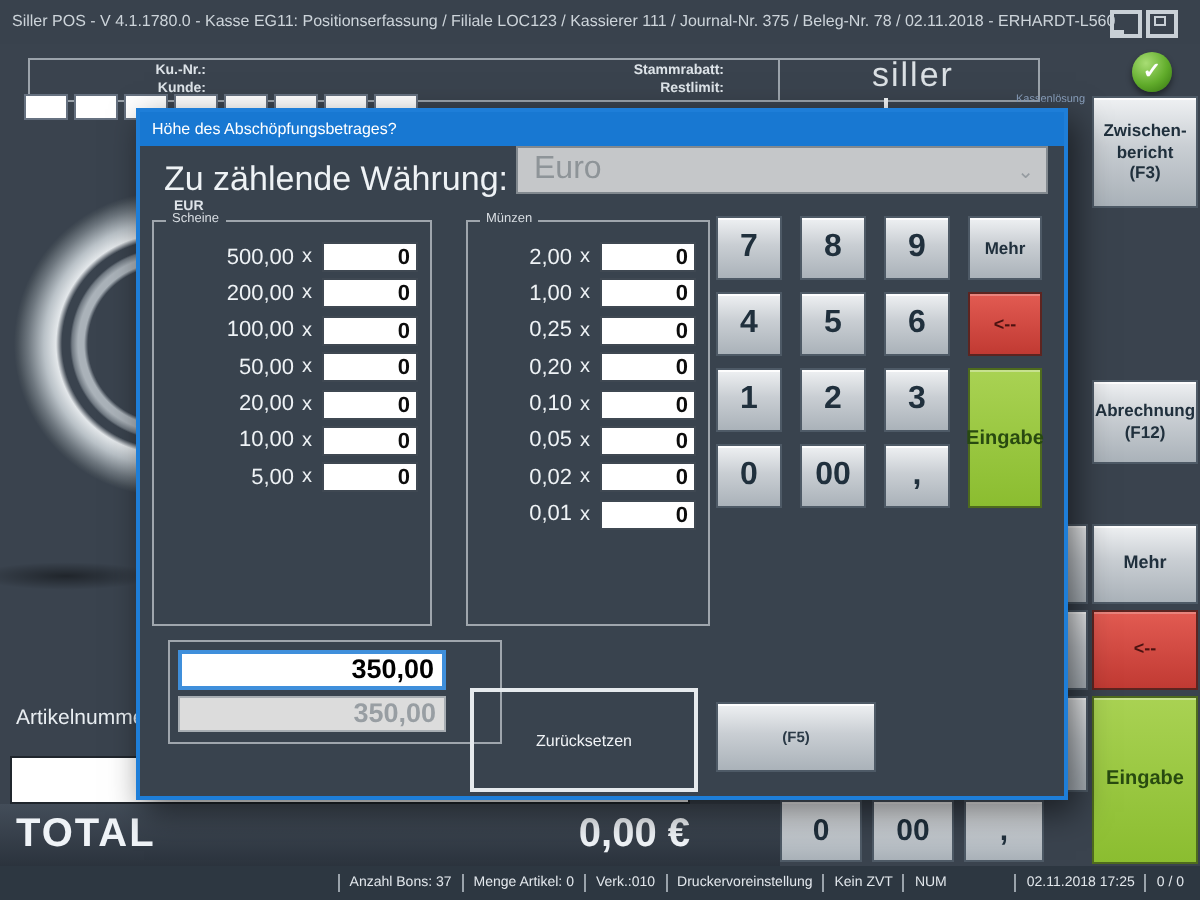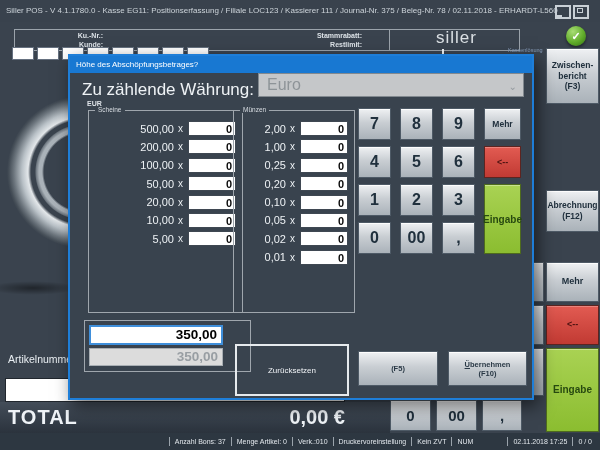--- a/index.html
+++ b/index.html
@@ -81,21 +81,21 @@
   .dialog{position:absolute;left:68px;top:54px;width:462px;height:342px;background:#39434e;
     border:2px solid #1e7ed8;box-sizing:content-box;box-shadow:4px 6px 16px rgba(0,0,0,.55);}
   .dlg-title{height:17px;background:#1878d2;color:#ffffff;font-size:8px;line-height:17px;padding-left:6px;}
   .dlg-currency-label{position:absolute;left:12px;top:24px;font-size:17px;color:#eef2f5;}
   .dlg-combobox{position:absolute;left:188px;top:17px;width:266px;height:24px;background:#c5c7c9;
     border:1px solid #82898f;box-sizing:border-box;font-size:16px;color:#8e9498;line-height:22px;padding-left:8px;}
   .dlg-combobox .chev{position:absolute;right:6px;top:2px;font-size:10px;color:#959ba0;}
   .dlg-eur{position:absolute;left:17px;top:44px;font-size:7px;font-weight:bold;color:#dfe4e9;}
   .groupbox{position:absolute;border:1px solid #9fa6ad;box-sizing:border-box;}
   .groupbox .legend{position:absolute;top:-5px;left:6px;background:#39434e;padding:0 3px;font-size:6.5px;color:#d9dee3;}
-  .gb-bills{left:18px;top:54px;width:155px;height:203px;}
+  .gb-bills{left:6px;top:54px;width:140px;height:203px;}
   .gb-coins{left:163px;top:54px;width:122px;height:203px;}
   .denom-rows{padding-top:10px;}
   .denom-row{display:flex;align-items:center;justify-content:flex-end;height:15px;margin-bottom:3.4px;padding-right:6px;
     font-size:11px;color:#eef2f5;}
   .denom-x{margin:0 5px 0 4px;font-size:10px;}
   .denom-count{width:48px;height:15px;background:#ffffff;border:1px solid #3f4852;box-sizing:border-box;
     font-size:11px;font-weight:bold;color:#0c0c0c;text-align:right;padding:0 3px;line-height:14px;}
   .dlg-keypad{position:absolute;left:288px;top:52px;display:grid;
     grid-template-columns:33px 33px 33px 37px;grid-template-rows:repeat(4,32px);gap:6px 9px;}
   .kp{display:flex;align-items:center;justify-content:center;font-size:16px;font-weight:bold;box-sizing:border-box;}
@@ -340,17 +340,13 @@
   <div class="groupbox gb-total">
     <div class="sum-input sum-active">350,00</div>
     <div class="sum-input sum-readonly">350,00</div>
   </div>
 
   <div class="dlg-reset">Zurücksetzen</div>
 
   <div class="dlg-action dlg-cancel gray-skin">
     <span>(F5)</span>
   </div>
-  <div class="dlg-action dlg-apply gray-skin">
-    <span><span class="mn">Ü</span><span>bernehmen</span></span>
-    <span>(F10)</span>
-  </div>
 </div>
 
 </body></html>

